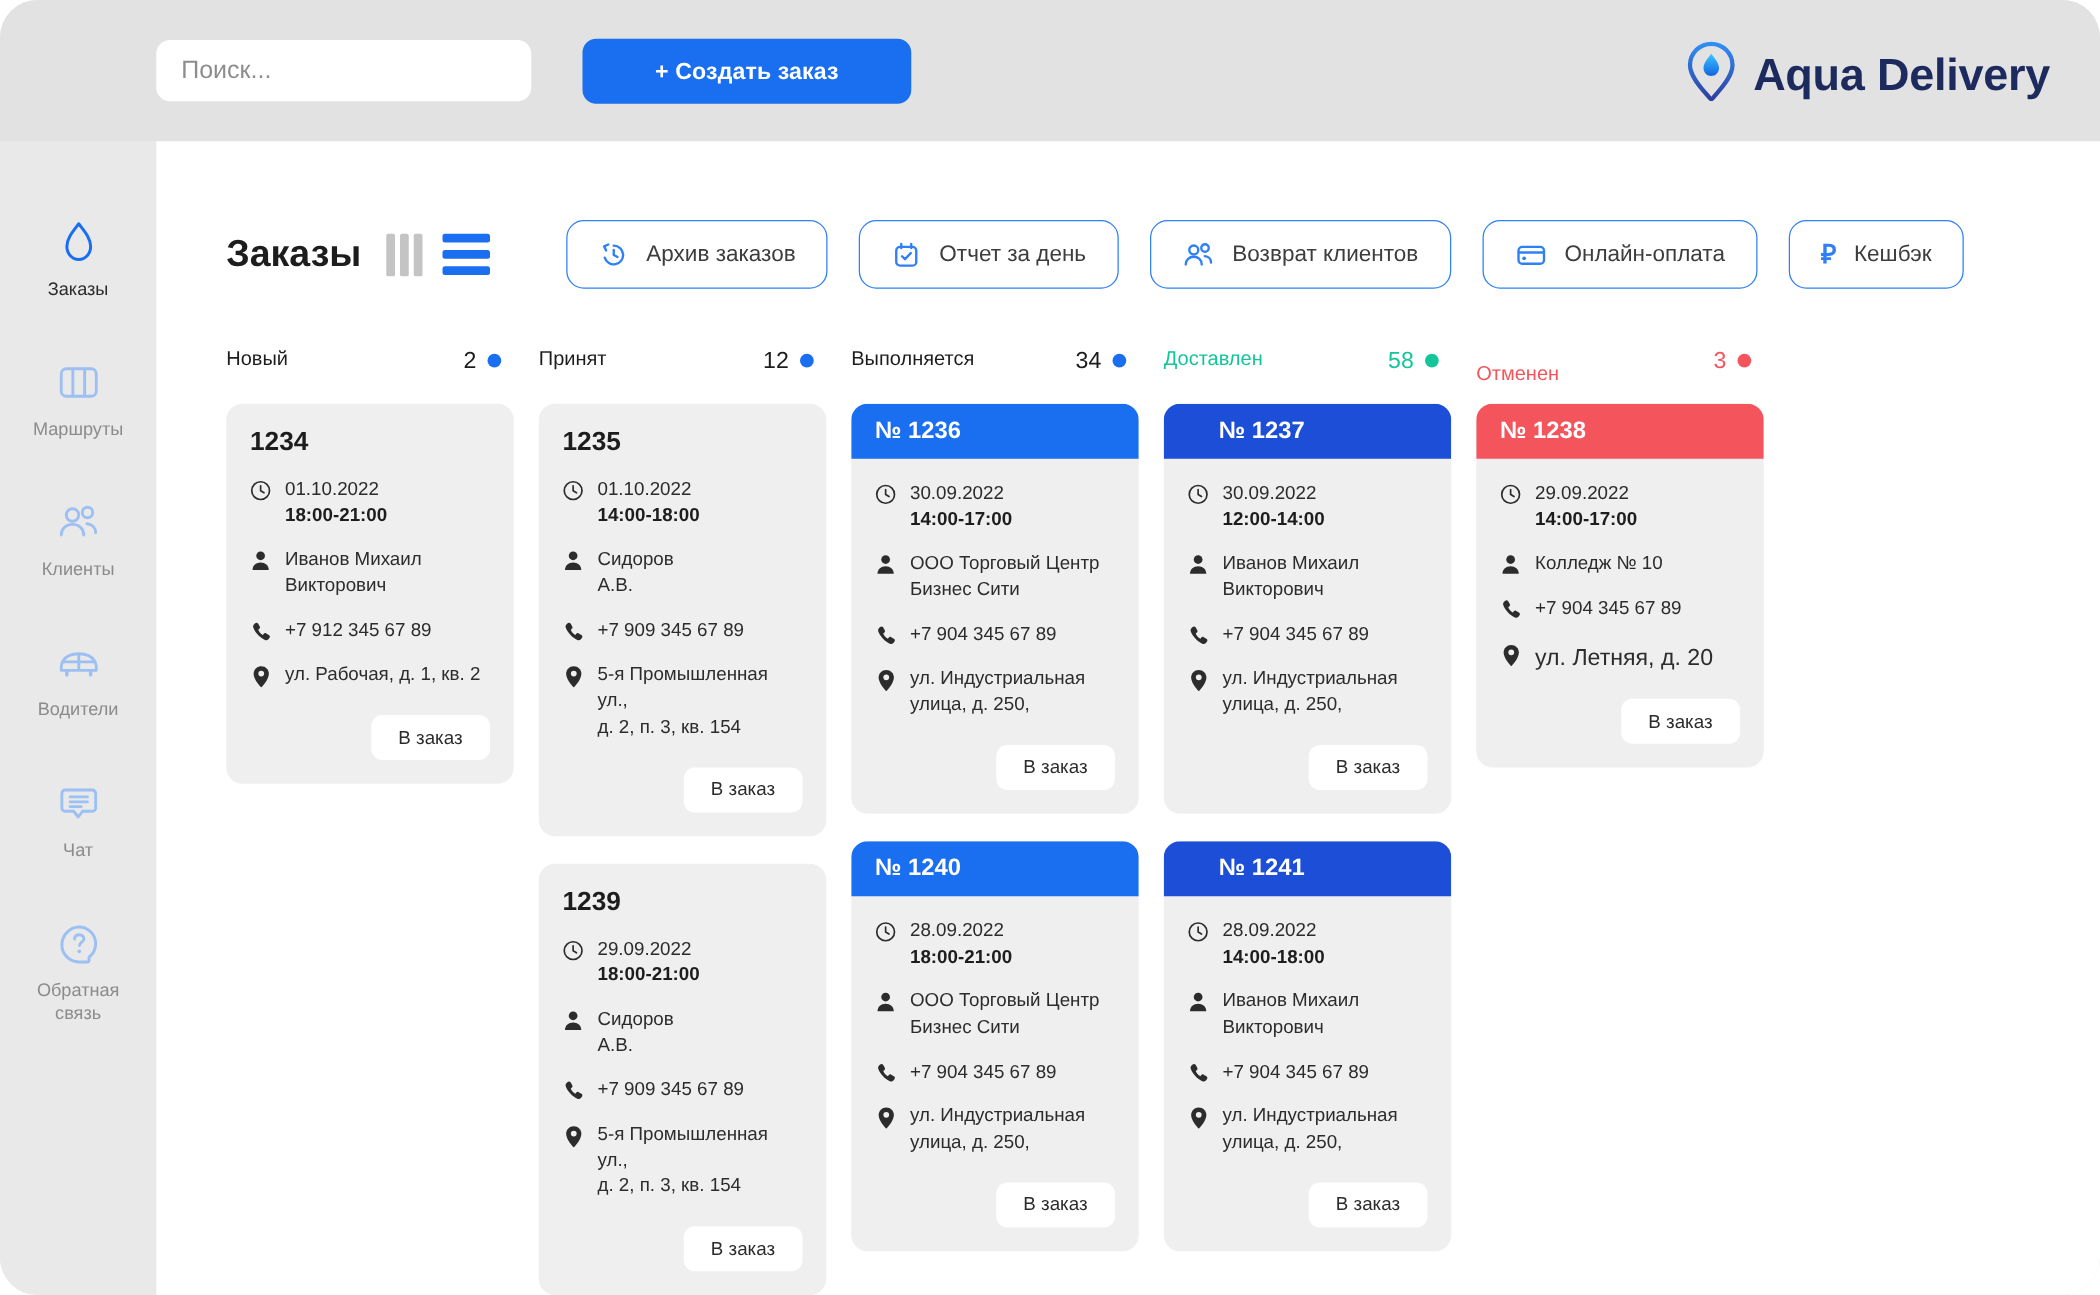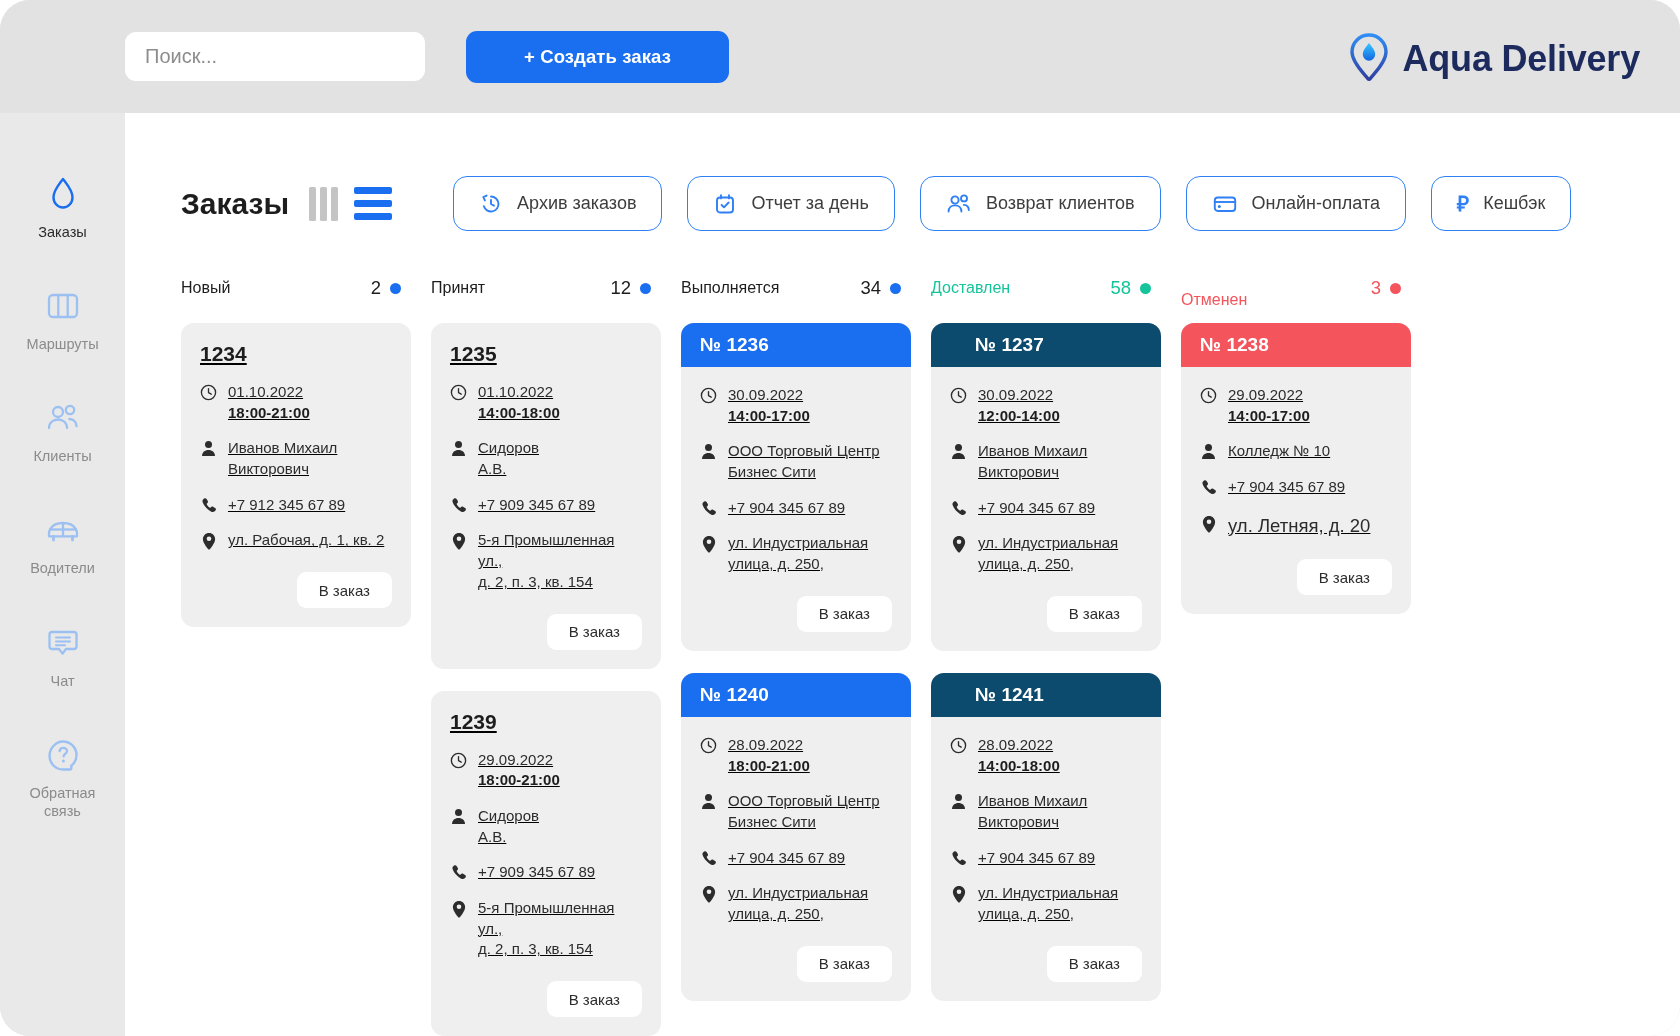--- a/index.html
+++ b/index.html
@@ -151,23 +151,23 @@
     overflow: hidden;
   }
   .card-head-bar {
     height: 44px;
     display: flex; align-items: center;
     padding: 0 19px;
     color: #ffffff;
     font-size: 19px; font-weight: bold;
   }
   .card-head-bar.blue  { background: #1a6ef0; }
-  .card-head-bar.green { background: #0c4a6e; padding-left: 44px; }
+  .card-head-bar.green { background: #1d4ed8; padding-left: 44px; }
   .card-head-bar.red   { background: #f4545c; }
-  .card-body { padding: 19px 19px 0 19px; text-decoration: underline; }
+  .card-body { padding: 19px 19px 0 19px; }
   .card-num-plain {
     font-size: 21px; font-weight: bold; color: #1d1d1d;
     margin-bottom: 16px;
   }
   .card-body.with-bar { padding-top: 18px; }
   .row {
     display: flex; align-items: flex-start; gap: 11px;
     margin-bottom: 15px;
   }
   .row .ico { flex: 0 0 17px; width: 17px; padding-top: 2px; display:flex; justify-content:center; }

